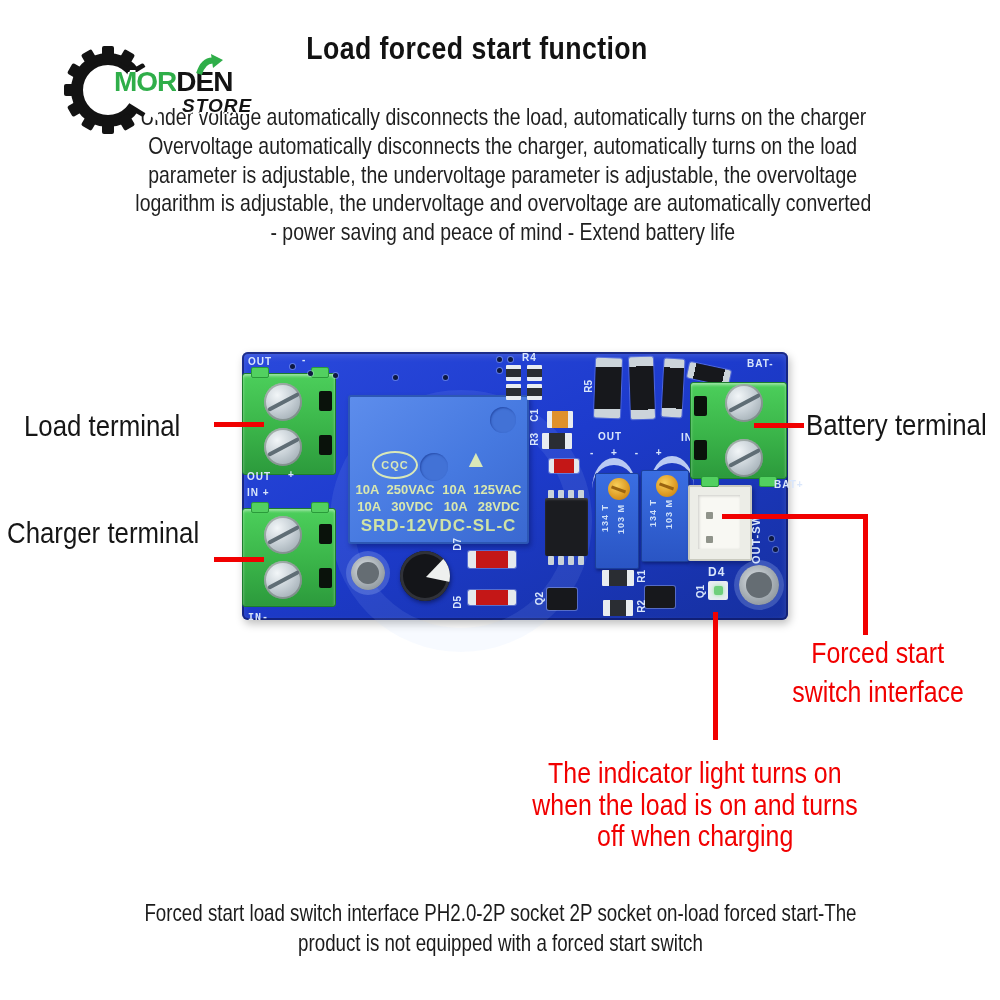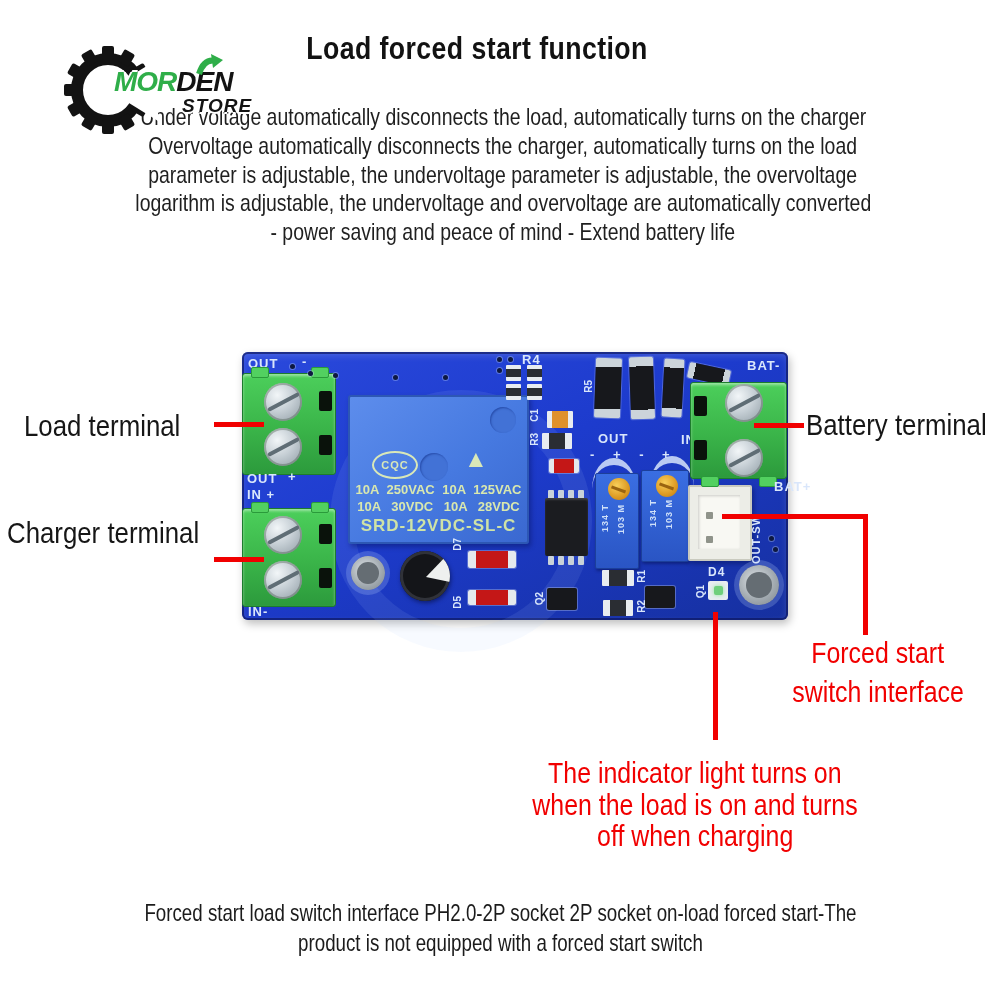--- a/index.html
+++ b/index.html
@@ -15,33 +15,33 @@
   .footer{top:898px;left:0;width:1000px;text-align:center;font-size:24px;color:#1b1b1b;
           line-height:30px;white-space:nowrap;}
   .footer .cx{display:inline-block;transform:scaleX(.78);}
   .side-label{font-size:30px;color:#161616;white-space:nowrap;}
   .side-label .cx{display:inline-block;transform:scaleX(.86);transform-origin:left center;}
   .red-block{transform:translateX(-50%);text-align:center;color:var(--annotation-red,#f10000);
              font-size:30px;white-space:nowrap;}
   .red-block .cx{display:inline-block;transform:scaleX(.83);}
   .rline{background:var(--annotation-red,#f10000);}
   
-  .logo-brand{font-style:italic;font-weight:800;font-size:28px;letter-spacing:-1px;white-space:nowrap;
+  .logo-brand{font-weight:800;font-size:28px;letter-spacing:-1px;white-space:nowrap;
               text-shadow:-2px 0 0 #fff,2px 0 0 #fff,0 -2px 0 #fff,0 2px 0 #fff;}
   .logo-brand .g{color:var(--logo-green,#2fae49);}
   .logo-brand .k{color:#131313;}
   .logo-store{font-style:italic;font-weight:800;font-size:19px;letter-spacing:1px;color:#131313;
               text-shadow:-2px 0 0 #fff,2px 0 0 #fff,0 -2px 0 #fff,0 2px 0 #fff;}
   
   .board{left:242px;top:352px;width:546px;height:268px;border-radius:6px;
          background:linear-gradient(155deg,#2a49dc 0%,#1d3bcd 45%,#16309f 100%);
          box-shadow:inset 0 0 0 2px rgba(10,20,90,.65), inset 0 3px 8px rgba(255,255,255,.18), 2px 4px 8px rgba(0,0,0,.25);}
   .wm{left:88px;top:38px;width:214px;height:214px;border-radius:50%;
       border:24px solid rgba(175,205,255,.10);}
-  .sk{position:absolute;color:#d9e6fb;font-weight:700;font-size:13px;letter-spacing:1px;white-space:nowrap;}
+  .sk{position:absolute;color:#d9e6fb;font-weight:700;font-size:10px;letter-spacing:1px;white-space:nowrap;}
   .sk.small{font-size:10px;letter-spacing:0;}
   .vtext{writing-mode:vertical-rl;transform:rotate(180deg);}
   .term{position:absolute;background:linear-gradient(180deg,#4ccf5b 0%,#3ab449 55%,#2c9a3c 100%);
         border:1px solid #1d7c2d;border-radius:3px;box-shadow:inset 0 2px 3px rgba(255,255,255,.45);}
   .tab{position:absolute;width:16px;height:9px;background:#52d060;border:1px solid #2a9a3a;border-radius:2px;}
   .screw{position:absolute;width:38px;height:38px;border-radius:50%;
          background:radial-gradient(circle at 35% 32%,#f2f6f8 0%,#c6cfd5 45%,#8d9aa2 100%);
          box-shadow:inset 0 0 0 2px rgba(60,80,60,.35);}
   .screw::after{content:"";position:absolute;left:4%;top:46%;width:92%;height:4px;background:#5f6d75;
                 border-radius:2px;transform:rotate(-28deg);}
@@ -153,21 +153,21 @@
     <span class="sk" style="left:5px;top:135px;">IN +</span>
 
     <div class="term" style="left:0;top:156px;width:92px;height:97px;">
       <span class="tab" style="left:8px;top:-7px;"></span>
       <span class="tab" style="left:68px;top:-7px;"></span>
       <span class="screw" style="left:21px;top:7px;"></span>
       <span class="screw" style="left:21px;top:52px;"></span>
       <span class="slot" style="left:76px;top:15px;"></span>
       <span class="slot" style="left:76px;top:59px;"></span>
     </div>
-    <span class="sk" style="left:6px;top:252px;">IN-</span>
+    <span class="sk" style="left:6px;top:260px;font-family:Liberation Mono, monospace;">IN-</span>
 
     <div class="relay">
       <span class="rcircle" style="left:140px;top:10px;width:26px;height:26px;"></span>
       <span class="rcircle" style="left:70px;top:56px;width:28px;height:28px;"></span>
       <div class="cqc" style="left:22px;top:54px;width:42px;height:24px;">CQC</div>
       <span class="abs" style="left:114px;top:48px;font-size:24px;color:#d9e8b8;">▲</span>
       <div class="relay-text" style="top:85px;font-size:13px;word-spacing:4px;">10A 250VAC 10A 125VAC</div>
       <div class="relay-text" style="top:102px;font-size:13px;word-spacing:7px;">10A 30VDC 10A 28VDC</div>
       <div class="relay-text" style="top:119px;font-size:17px;letter-spacing:1px;color:#cfe3a6;">SRD-12VDC-SL-C</div>
     </div>

